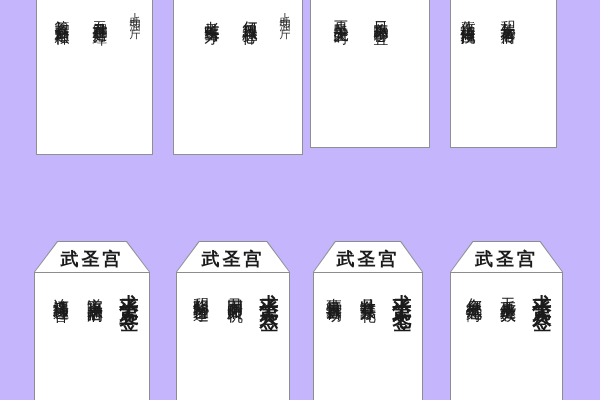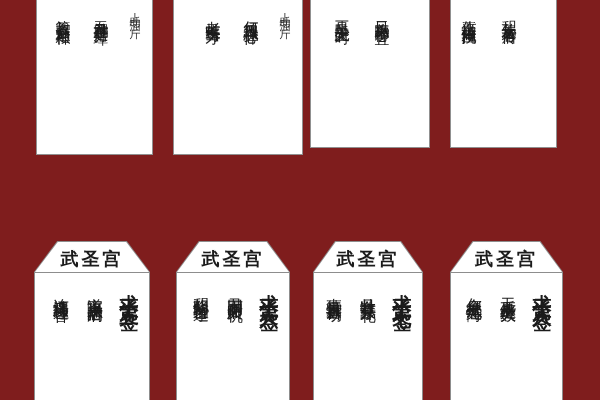--- a/index.html
+++ b/index.html
@@ -1,19 +1,19 @@
 <!DOCTYPE html>
 <html><head>
 <meta charset="utf-8">
 <style>
   html,body{margin:0;padding:0;}
   .stage{
     position:relative;width:600px;height:400px;overflow:hidden;
-    background:#7f1d1d;
-    font-family:Liberation Serif, serif;
+    background:#c4b5fd;
+    font-family:Liberation Sans, sans-serif;
     color:#1b1b1b;
   }
   
   .slip{position:absolute;box-sizing:border-box;}
   .slip.rect{background:#fff;border:1px solid #909090;}
   
   .vcol{
     position:absolute;
     writing-mode:vertical-rl;
     text-orientation:upright;

